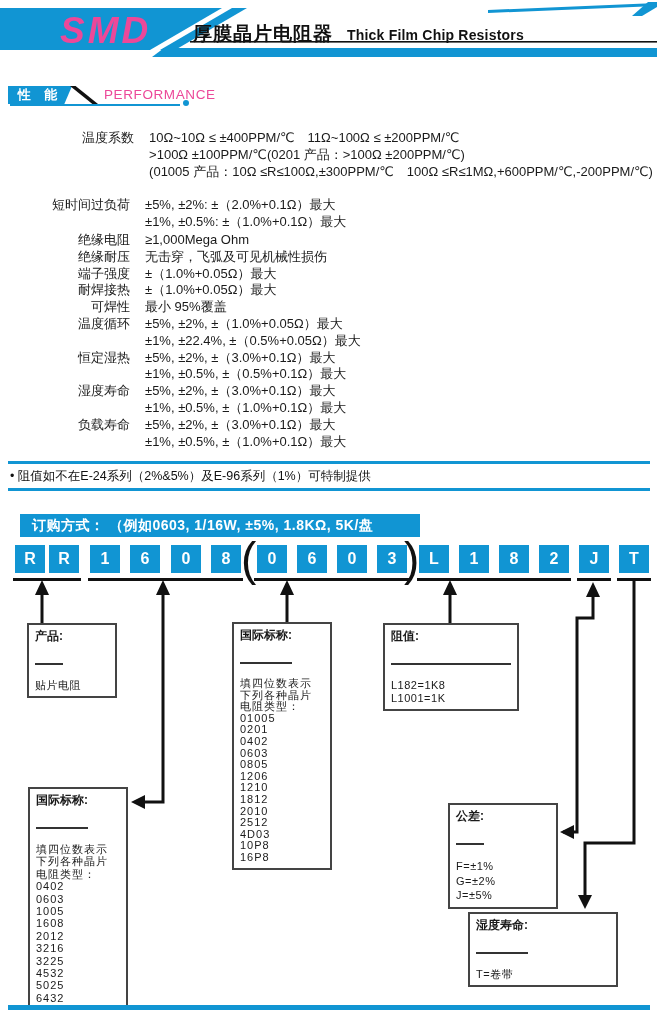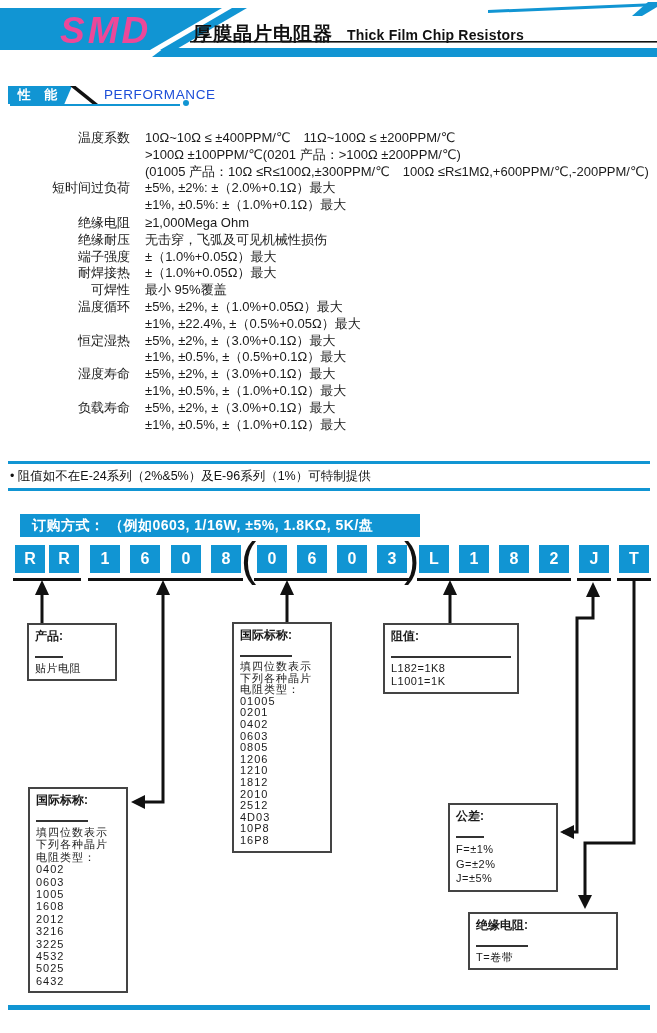--- a/index.html
+++ b/index.html
@@ -17,28 +17,28 @@
   .title-cn{position:absolute;left:193px;top:21px;font-size:19px;font-weight:bold;color:#111;letter-spacing:1px;}
   .title-en{position:absolute;left:347px;top:27px;font-size:14px;color:#111;font-weight:bold;letter-spacing:0.2px;}
 
   
   .perf-tab{position:absolute;left:8px;top:86px;width:64px;height:18px;background:var(--accent);
     clip-path:polygon(0 0,100% 0,88% 100%,0 100%);
     color:#fff;font-size:13px;font-weight:bold;letter-spacing:5px;
     display:flex;align-items:center;justify-content:center;}
   .perf-slash{position:absolute;left:70px;top:86px;width:28px;height:18px;background:#111;
     clip-path:polygon(0 0,20% 0,100% 100%,80% 100%);}
-  .perf-en{position:absolute;left:104px;top:87px;font-size:13.5px;color:#1d4ed8;letter-spacing:0.6px;}
+  .perf-en{position:absolute;left:104px;top:87px;font-size:13.5px;color:#ec4899;letter-spacing:0.6px;}
   .perf-underline{position:absolute;left:10px;top:104px;width:170px;height:2px;background:var(--accent);}
   .perf-dot{position:absolute;left:183px;top:100px;width:6px;height:6px;border-radius:50%;background:var(--accent);}
 
   
   .perf-table{position:absolute;left:0;top:130px;width:657px;}
   .perf-row{display:flex;}
-  .perf-row:nth-child(1){}
+  .perf-row:nth-child(1){margin-bottom:17px;justify-content:center;}
   .perf-row:nth-child(2){margin-bottom:1px;}
   .perf-label{width:130px;text-align:right;font-size:13px;line-height:16.8px;white-space:nowrap;}
   .perf-value{margin-left:15px;font-size:13px;line-height:16.8px;white-space:pre-line;}
 
   
   .rule{position:absolute;left:8px;width:642px;height:3px;background:var(--accent);}
   .note-text{position:absolute;left:10px;top:468px;font-size:12.5px;color:#111;}
 
   
   .order-bar{position:absolute;left:20px;top:514px;width:400px;height:23px;background:var(--accent);
@@ -46,21 +46,21 @@
     box-sizing:border-box;letter-spacing:0.5px;white-space:nowrap;}
   .code-box{position:absolute;top:545px;width:30px;height:28px;background:var(--accent);color:#fff;
     font-size:16px;font-weight:bold;display:flex;align-items:center;justify-content:center;}
   .paren{position:absolute;top:536px;font-size:46px;font-weight:normal;color:#111;line-height:46px;}
   .grp-underline{position:absolute;top:578px;height:2.5px;background:#111;}
 
   
   .callout{position:absolute;border:2px solid #444;background:#fff;box-sizing:border-box;
     padding:3px 6px 4px 6px;font-size:11px;}
   .callout-title{font-weight:bold;font-size:12px;display:inline-block;border-bottom:2px solid #333;
-    padding-bottom:11px;margin-bottom:4px;white-space:nowrap;}
+    padding-bottom:18px;margin-bottom:14px;white-space:nowrap;}
   .callout-title.full-line{display:block;}
   .callout-lines{white-space:pre-line;line-height:11.6px;letter-spacing:1px;}
   .co-product{left:27px;top:623px;width:90px;min-height:32px;}
   .co-inch{left:232px;top:622px;width:100px;min-height:182px;}
   .co-res{left:383px;top:623px;width:136px;min-height:42px;}
   .co-res .callout-lines{line-height:13px;letter-spacing:0.5px;}
   .co-product .callout-lines{line-height:13px;letter-spacing:0.5px;}
   .co-metric{left:28px;top:787px;width:100px;min-height:170px;}
   .co-metric .callout-lines{line-height:12.4px;}
   .co-tol{left:448px;top:803px;width:110px;min-height:57px;}
@@ -249,17 +249,17 @@
 </div>
 
 <div class="callout co-tol">
   <div class="callout-title">公差:</div>
   <div class="callout-lines">F=±1%
 G=±2%
 J=±5%</div>
 </div>
 
 <div class="callout co-pkg">
-  <div class="callout-title">绝缘电阻:</div>
+  <div class="callout-title">湿度寿命:</div>
   <div class="callout-lines">T=卷带</div>
 </div>
 
 <div class="rule bottom-rule"></div>
 
 </body></html>

